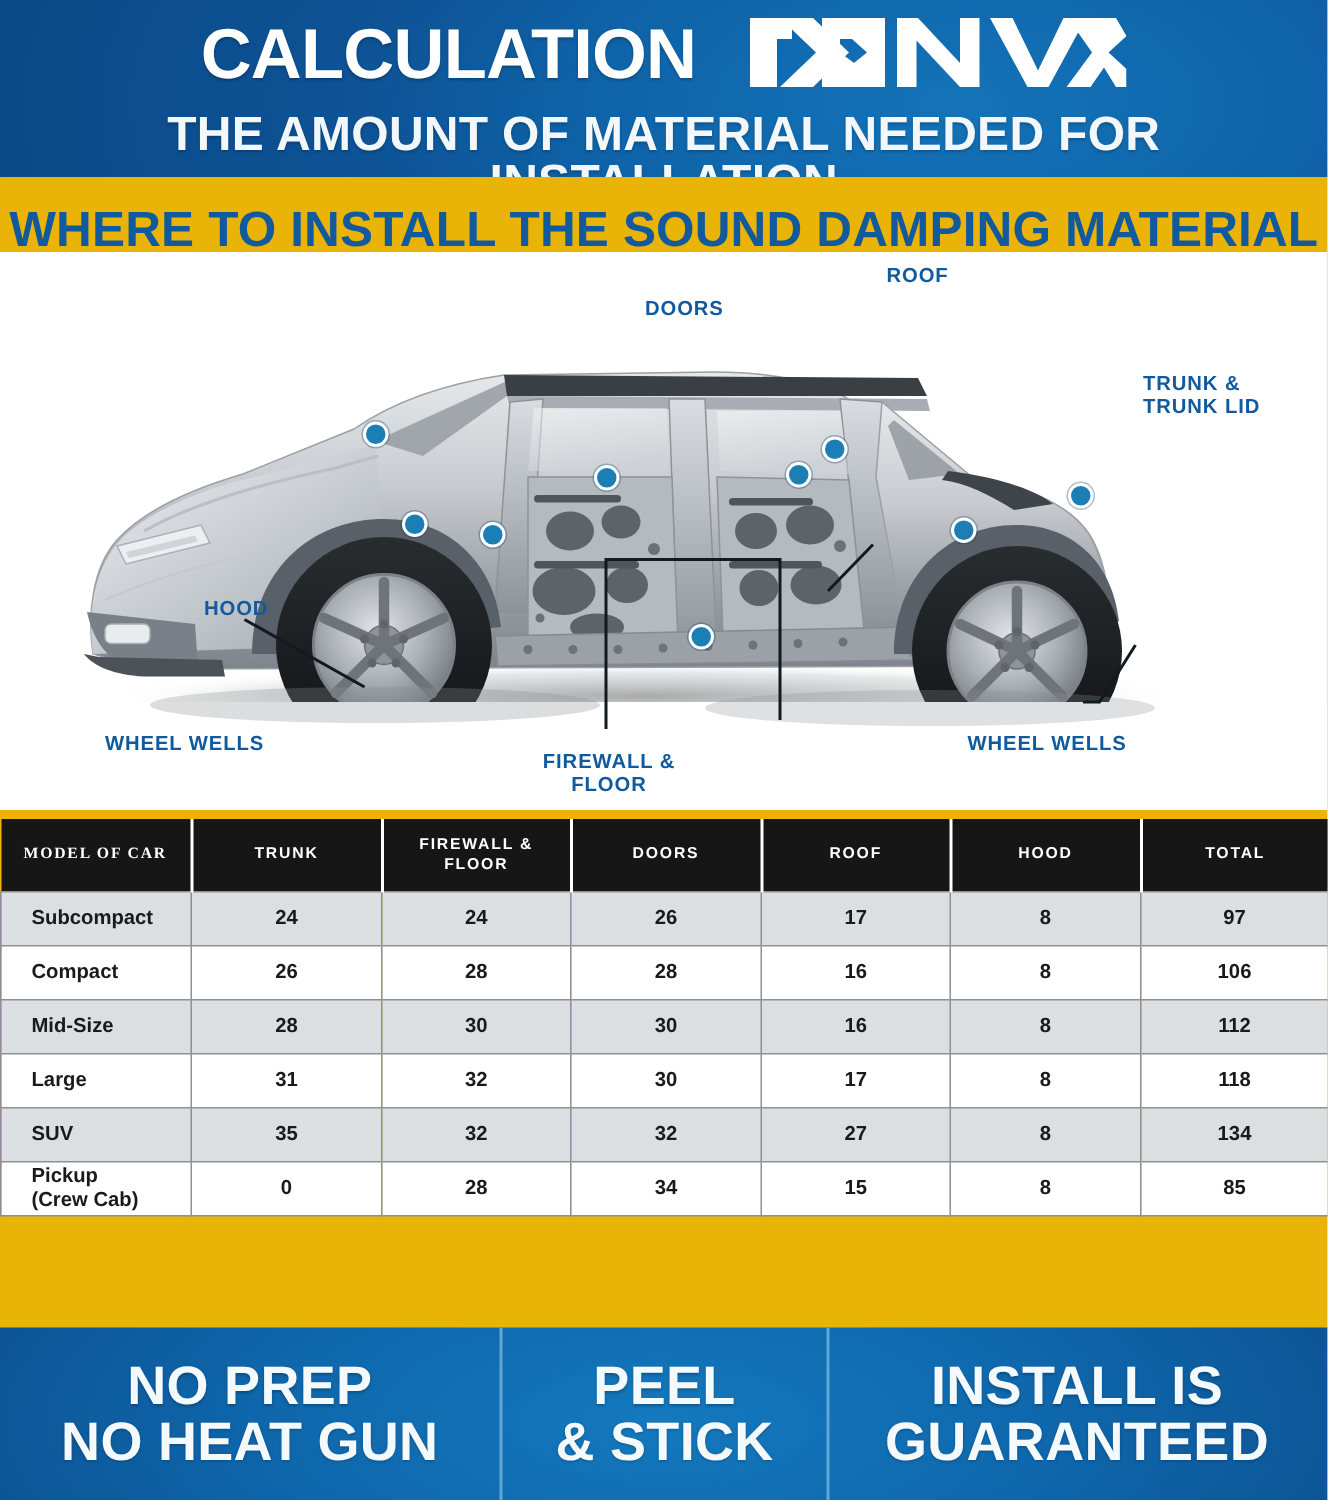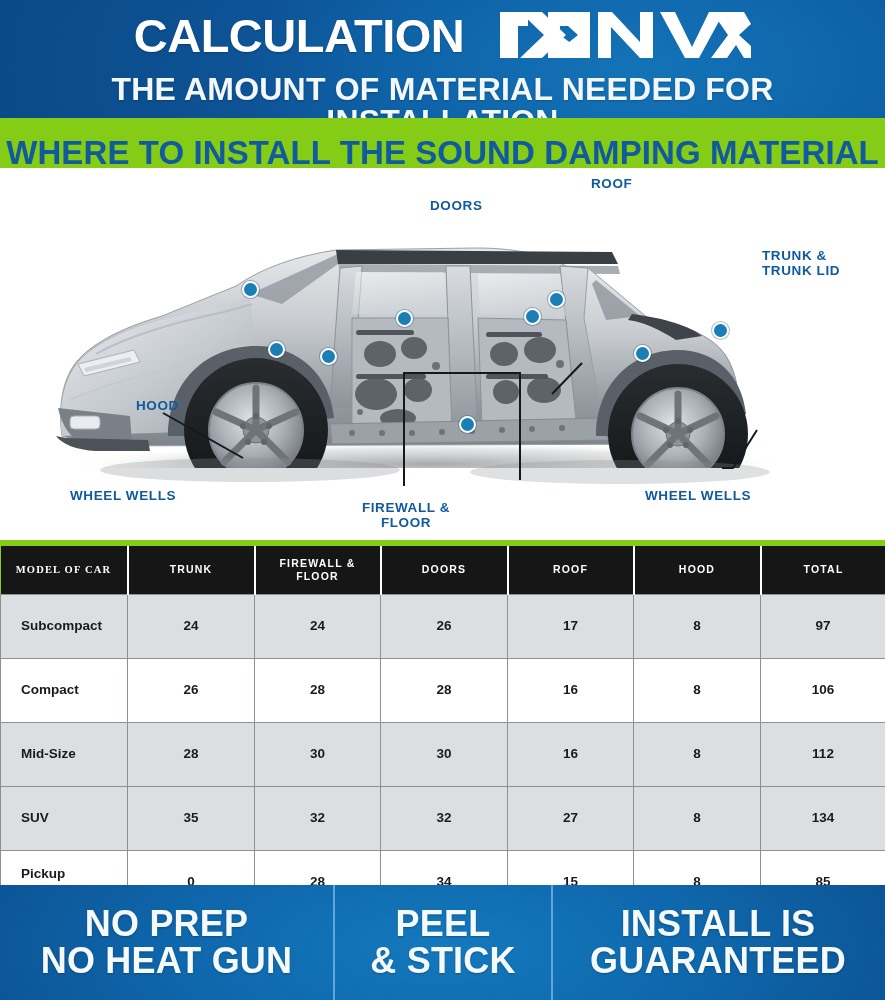--- a/index.html
+++ b/index.html
@@ -2,21 +2,21 @@
 <html><head>
 <meta charset="utf-8">
 <style>
   * { box-sizing: border-box; margin: 0; padding: 0; }
   html, body {
     width: 885px; height: 1000px;
     background: #ffffff;
     font-family: "Liberation Sans", sans-serif;
     overflow: hidden;
   }
-  #page { position: relative; width: 885px; height: 1000px; background:#84cc16; }
+  #page { position: relative; width: 885px; height: 1000px; background:#eab308; }
 
   
   .header {
     position: relative;
     width: 885px; height: 118px;
     background:
       radial-gradient(ellipse 640px 300px at 72% 58%, #1473b8 0%, #0f63a8 38%, #0d5396 62%, #0b4a88 100%);
     overflow: hidden;
   }
   .header::after{
@@ -93,21 +93,21 @@
     height:48px;
     border-left:2px solid #ffffff;
     border-right:2px solid #ffffff;
     text-align:center;
     line-height:1.25;
     padding:0 2px;
   }
   table.calc th:first-child{ border-left:none;font-family:Liberation Serif, serif; }
   table.calc th:last-child{ border-right:none; }
   table.calc td {
-    height:64px;
+    height:36px;
     font-size:13.5px;
     font-weight:700;
     color:#1a1a1a;
     text-align:center;
     border:1px solid #8d9095;
     line-height:1.15;
   }
   table.calc td.model { text-align:left; padding-left:20px; font-size:13.5px; }
   table.calc tr.shade td { background:#dcdfe1; }
   table.calc tr.plain td { background:#ffffff; }
@@ -437,20 +437,29 @@
         </tr>
         <tr class="shade">
           <td class="model" style="white-space:pre-line;">Mid-Size</td>
           <td>28</td>
           <td>30</td>
           <td>30</td>
           <td>16</td>
           <td>8</td>
           <td>112</td>
         </tr>
+        <tr class="plain">
+          <td class="model" style="white-space:pre-line;">Large</td>
+          <td>31</td>
+          <td>32</td>
+          <td>30</td>
+          <td>17</td>
+          <td>8</td>
+          <td>118</td>
+        </tr>
         <tr class="shade">
           <td class="model" style="white-space:pre-line;">SUV</td>
           <td>35</td>
           <td>32</td>
           <td>32</td>
           <td>27</td>
           <td>8</td>
           <td>134</td>
         </tr>
         <tr class="plain">

